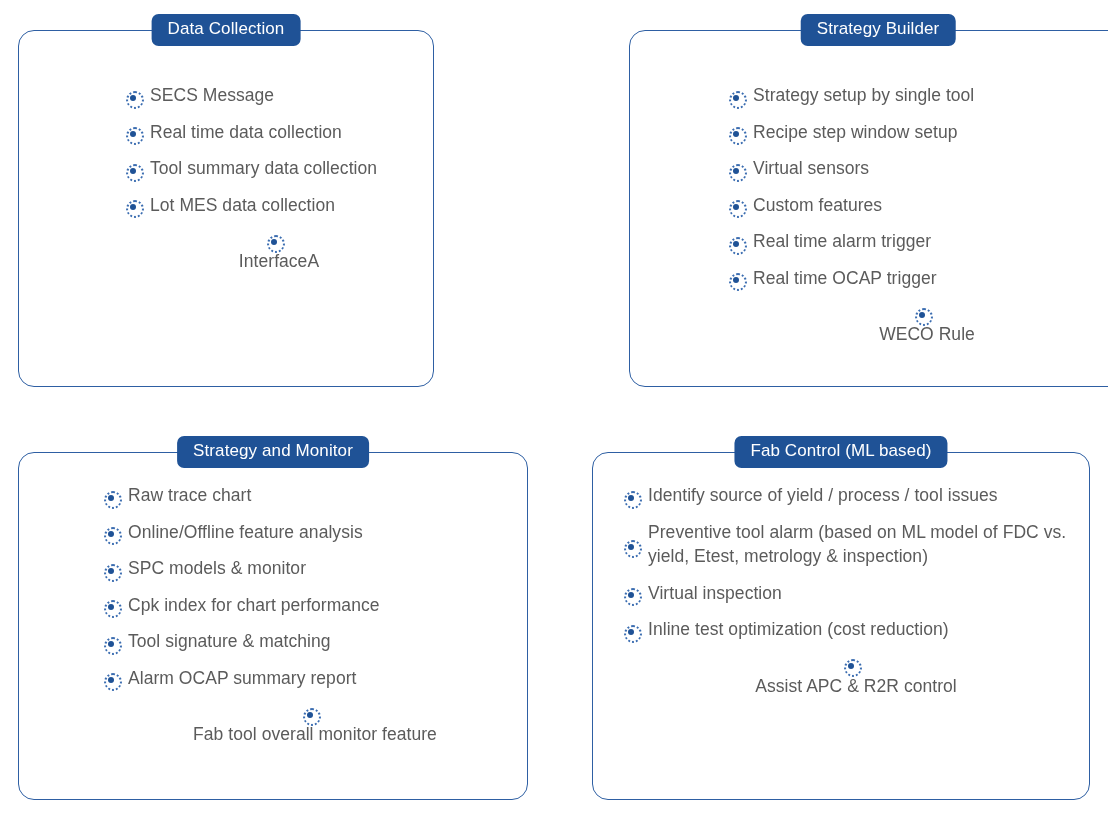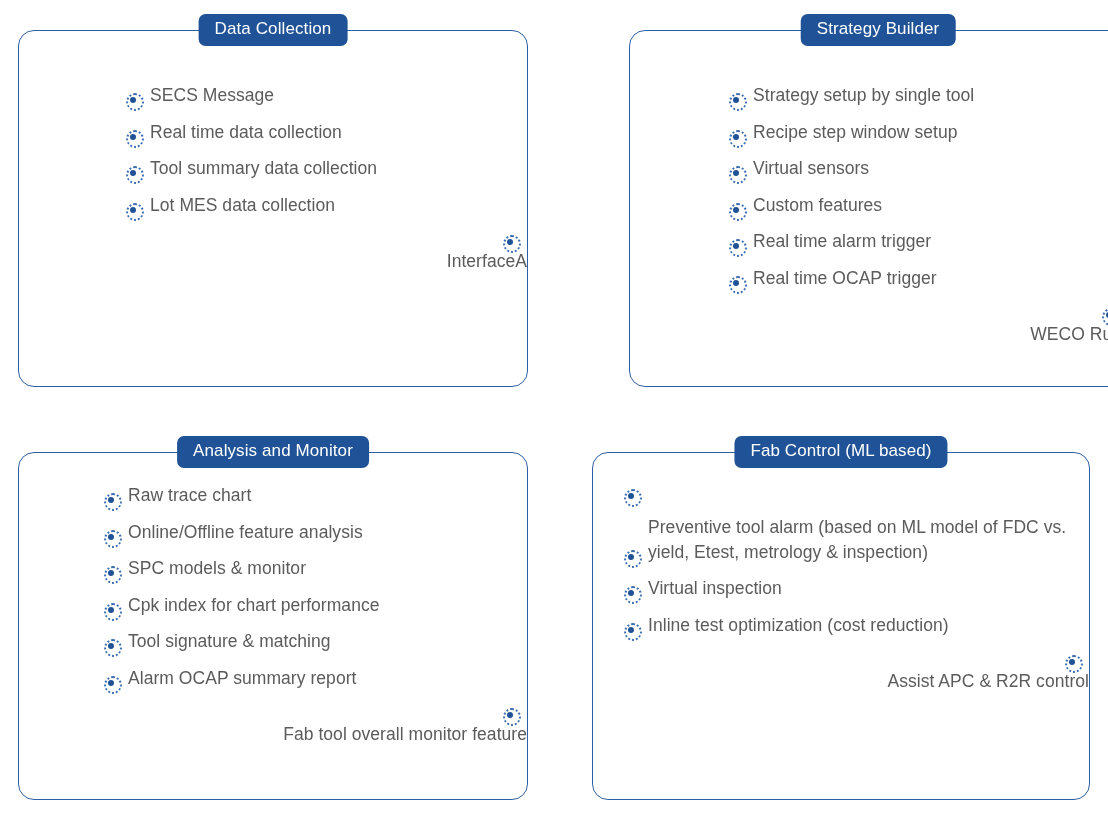--- a/index.html
+++ b/index.html
@@ -20,21 +20,21 @@
   }
 
   .card {
     position: absolute;
     border: 1.6px solid #2e5fa3;
     border-radius: 16px;
     background: #ffffff;
   }
 
   
-  .card-tl { left: 18px;  top: 30px;  width: 510px; height: 357px; }
+  .card-tl { left: 18px;  top: 30px;  width: 416px; height: 357px; }
   .card-tr { left: 592px; top: 30px;  width: 498px; height: 357px; margin-left: 37px; }
   .card-bl { left: 18px;  top: 452px; width: 510px; height: 348px; }
   .card-br { left: 592px; top: 452px; width: 498px; height: 348px; }
 
   
   .badge {
     position: absolute;
     top: -17px;
     left: 50%;
     transform: translateX(-50%);
@@ -55,21 +55,21 @@
     list-style: none;
   }
 
   .list-tl { top: 52px; padding-left: 106px; }
   .list-tr { top: 52px; padding-left: 98px;  }
   .list-bl { top: 30px; padding-left: 84px;  }
   .list-br { top: 30px; padding-left: 30px;  }
 
   .item {
     display: flex;
-    align-items: flex-end;
+    align-items: center;
     margin-bottom: 12px;
     font-size: 17.5px;
     line-height: 24.5px;
     color: #5b5b5b;
     letter-spacing: 0.05px;
   }
 
   .item:last-child { margin-bottom: 0; flex-direction: column; }
 
   .bullet {
@@ -164,21 +164,21 @@
         <span class="item-text">Real time OCAP trigger</span>
       </li>
       <li class="item">
         <span class="bullet"></span>
         <span class="item-text">WECO Rule</span>
       </li>
     </ul>
   </section>
 
   <section class="card card-bl">
-    <div class="badge">Analysis and Monitor</div>
+    <div class="badge">Strategy and Monitor</div>
     <ul class="list list-bl">
       <li class="item">
         <span class="bullet"></span>
         <span class="item-text">Raw trace chart</span>
       </li>
       <li class="item">
         <span class="bullet"></span>
         <span class="item-text">Online/Offline feature analysis</span>
       </li>
       <li class="item">
@@ -202,20 +202,21 @@
         <span class="item-text">Fab tool overall monitor feature</span>
       </li>
     </ul>
   </section>
 
   <section class="card card-br">
     <div class="badge">Fab Control (ML based)</div>
     <ul class="list list-br">
       <li class="item">
         <span class="bullet"></span>
+        <span class="item-text">Identify source of yield / process / tool issues</span>
       </li>
       <li class="item">
         <span class="bullet"></span>
         <span class="item-text">Preventive tool alarm (based on ML model of FDC vs. yield, Etest, metrology &amp; inspection)</span>
       </li>
       <li class="item">
         <span class="bullet"></span>
         <span class="item-text">Virtual inspection</span>
       </li>
       <li class="item">

